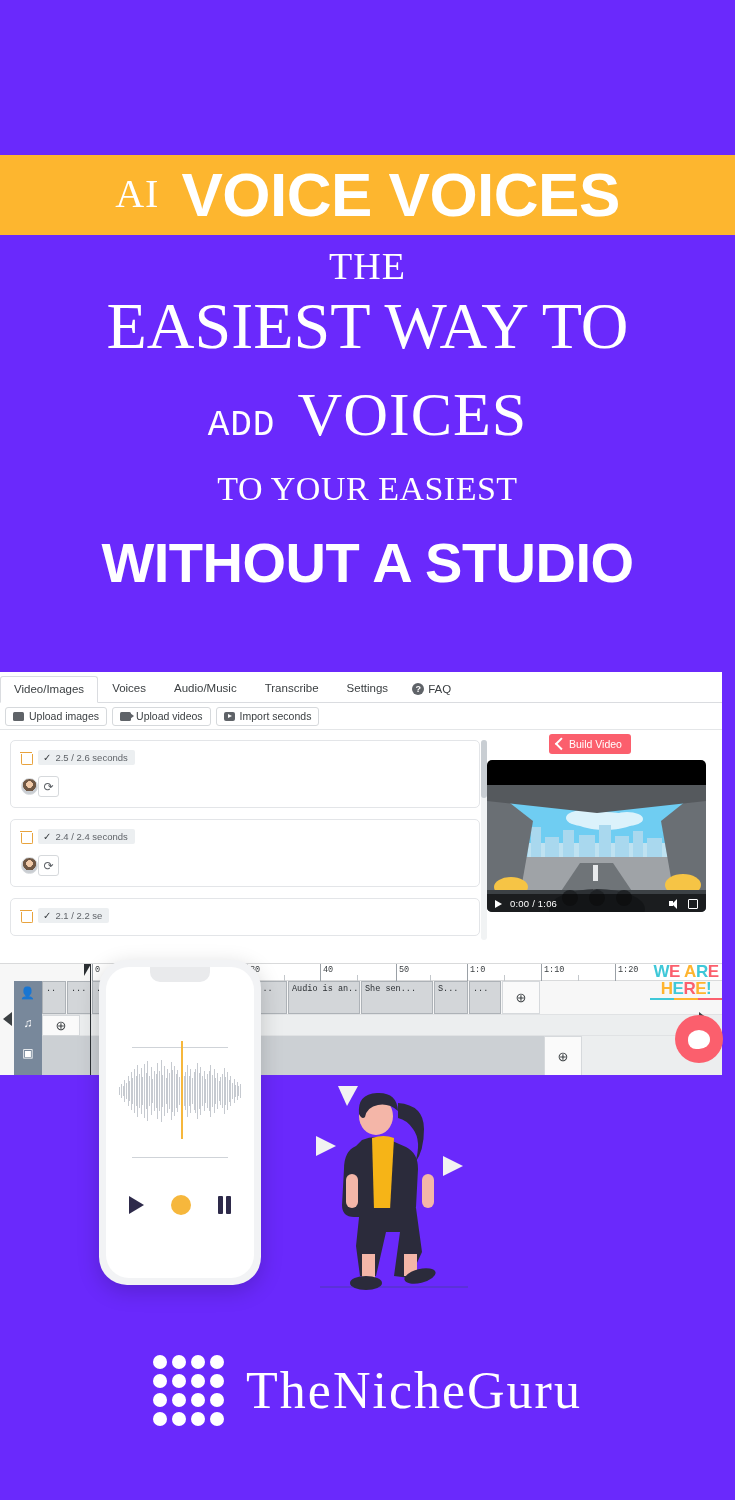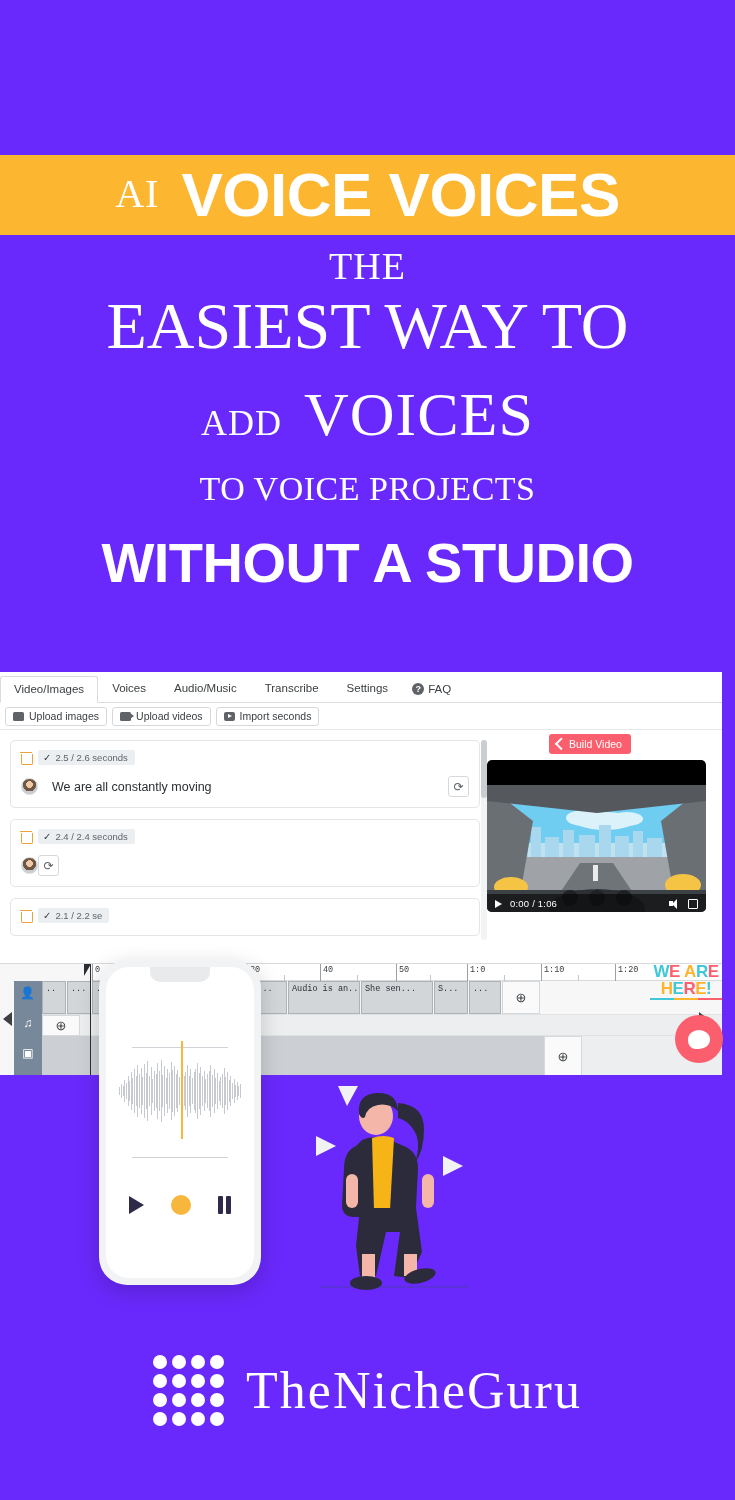--- a/index.html
+++ b/index.html
@@ -61,21 +61,21 @@
     margin-top: -2px;
   }
   .hl-addvoices {
     display: flex;
     align-items: baseline;
     justify-content: center;
     gap: 22px;
     margin-top: 14px;
   }
   .hl-add {
-    font-family: Liberation Serif, serif;
+    font-family: Liberation Mono, monospace;
     font-size: 36px;
     letter-spacing: 1px;
   }
   .hl-voices {
     font-family: "Liberation Serif", serif;
     font-size: 62px;
     letter-spacing: 1px;
   }
   .hl-projects {
     font-family: "Liberation Serif", serif;
@@ -453,21 +453,21 @@
   <span class="banner-main">VOICE VOICES</span>
 </div>
 
 <div class="headline">
   <div class="hl-the">THE</div>
   <div class="hl-easiest">EASIEST WAY TO</div>
   <div class="hl-addvoices">
     <span class="hl-add">ADD</span>
     <span class="hl-voices">VOICES</span>
   </div>
-  <div class="hl-projects">TO VOICE PROJECTS</div>
+  <div class="hl-projects">TO YOUR EASIEST</div>
   <div class="hl-studio">WITHOUT A STUDIO</div>
 </div>
 
 <div class="app">
 
   <div class="tabbar">
     <div class="tab active">Video/Images</div>
     <div class="tab">Voices</div>
     <div class="tab">Audio/Music</div>
     <div class="tab">Transcribe</div>
@@ -499,21 +499,20 @@
       <div class="card">
         <div class="card-top">
           <span class="trash"></span>
           <span class="dur">
             <span class="chk">✓</span>
             <span>2.5 / 2.6 seconds</span>
           </span>
         </div>
         <div class="card-row">
           <span class="avatar"></span>
-          <span class="card-text">We are all constantly moving</span>
           <span class="refresh-btn">⟳</span>
         </div>
       </div>
 
       <div class="card">
         <div class="card-top">
           <span class="trash"></span>
           <span class="dur">
             <span class="chk">✓</span>
             <span>2.4 / 2.4 seconds</span>

